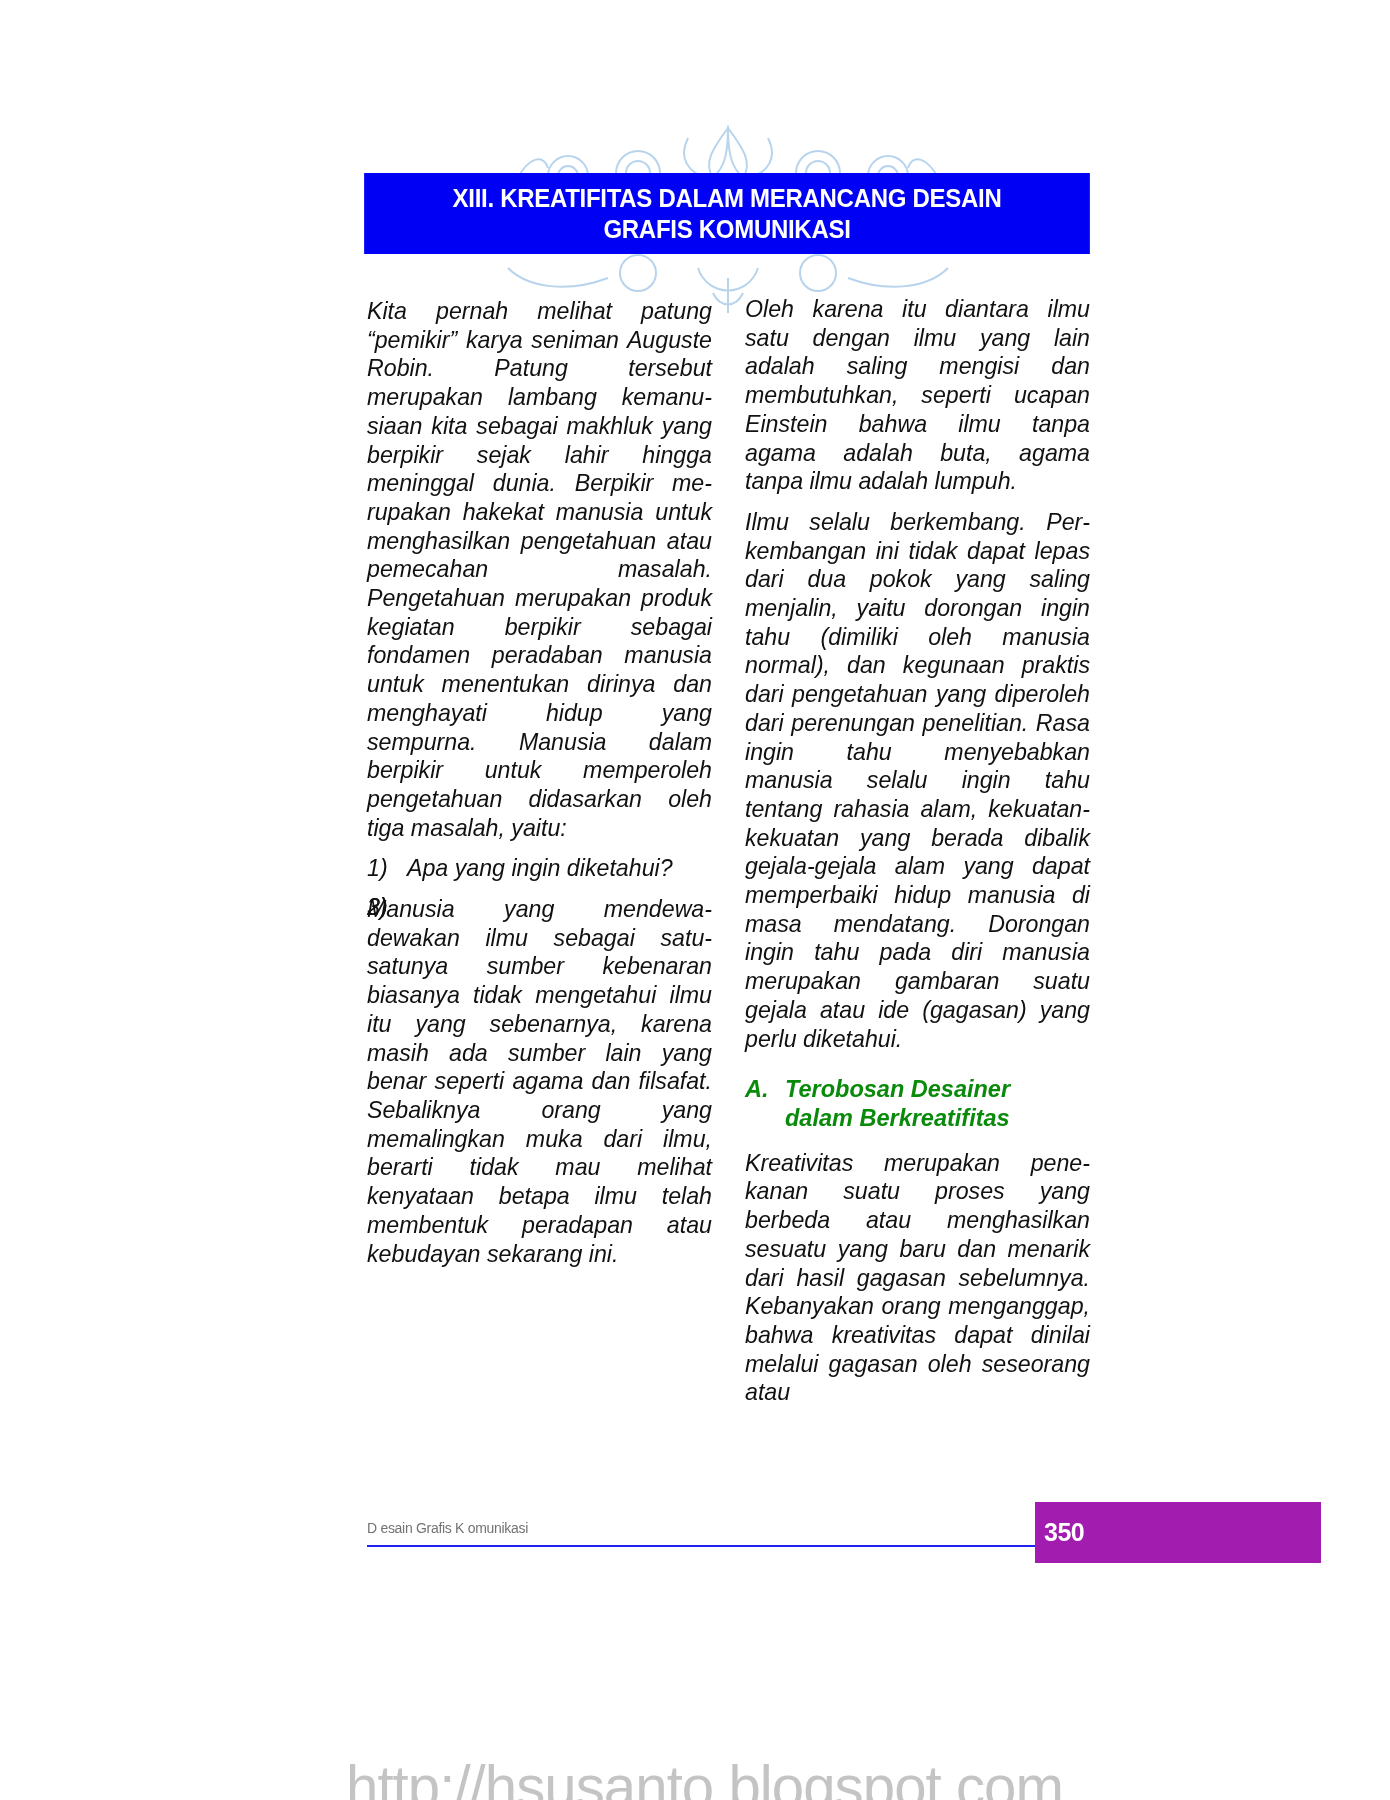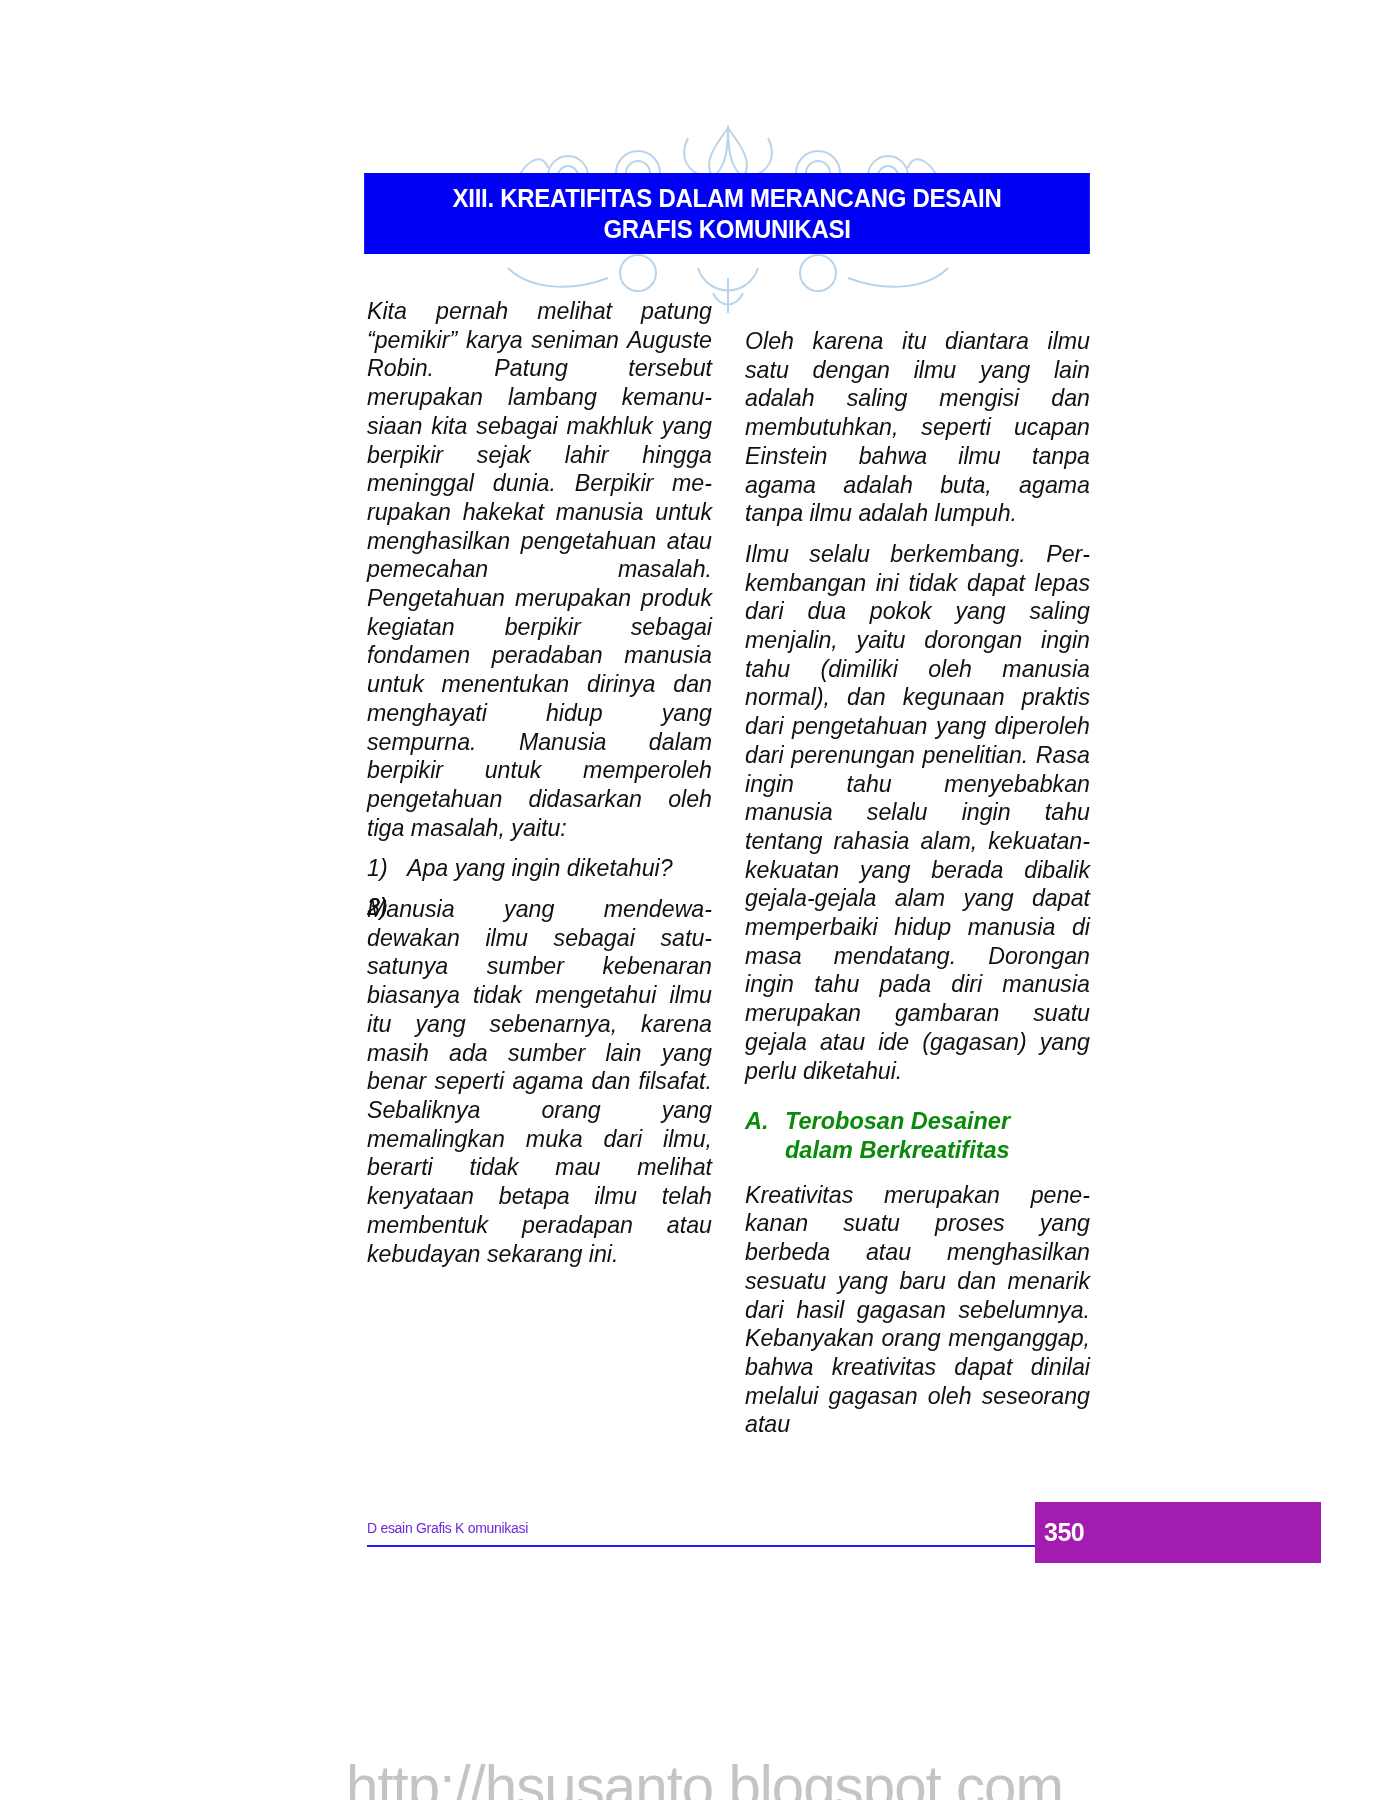--- a/index.html
+++ b/index.html
@@ -11,33 +11,33 @@
   .chapter-box { position:absolute; left:349px; top:173px; width:756px; height:81px;
                  background:#0000f5; color:#fff; text-align:center;
                  font-family:"Liberation Sans", sans-serif; font-weight:bold;
                  font-size:25px; line-height:31px; letter-spacing:-0.3px;
                  display:flex; flex-direction:column; justify-content:center;
                  transform:scaleX(0.96); transform-origin:center; }
 
   .col { position:absolute; top:297px; font-size:23.2px; line-height:28.7px;
          text-align:justify;font-style:italic; }
   .col-left { left:367px; width:345px; }
-  .col-right { left:745px; width:345px; top:295px;margin-top:32px; }
+  .col-right { left:745px; width:345px; top:295px; }
   .col p { margin:0 0 12px 0; text-align:justify; text-align-last:auto; }
 
   .list { margin:0 0 12px 0; padding:0; list-style:none; }
   .list li { position:relative; padding-left:40px; margin:0 0 10px 0; text-align:justify; }
   .list li .num { position:absolute; left:0; top:0; }
 
   .section-heading { color:#0a8a0a; font-weight:bold; font-size:23.5px; line-height:28.7px;
                      position:relative; padding-left:40px; margin:22px 0 16px 0; text-align:left; }
   .section-heading .letter { position:absolute; left:0; top:0; }
 
   .footer-label { position:absolute; left:367px; top:1520px; font-size:14px;
-                  color:#6d28d9; letter-spacing:-0.3px; }
+                  color:#737373; letter-spacing:-0.3px; }
   .footer-line { position:absolute; left:367px; top:1545px; width:670px; height:2px;
                  background:#2020f0; }
   .footer-box { position:absolute; left:1035px; top:1502px; width:286px; height:61px;
                 background:#a21caf; }
   .page-number { position:absolute; left:9px; top:16px; color:#fff; font-weight:bold;
                  font-size:25px; letter-spacing:-0.5px; }
 
   .watermark { position:absolute; left:346px; top:1752px; font-size:60px; color:#c4c4c4;
                letter-spacing:-1px; white-space:nowrap; transform:scaleX(0.97);
                transform-origin:left; }

